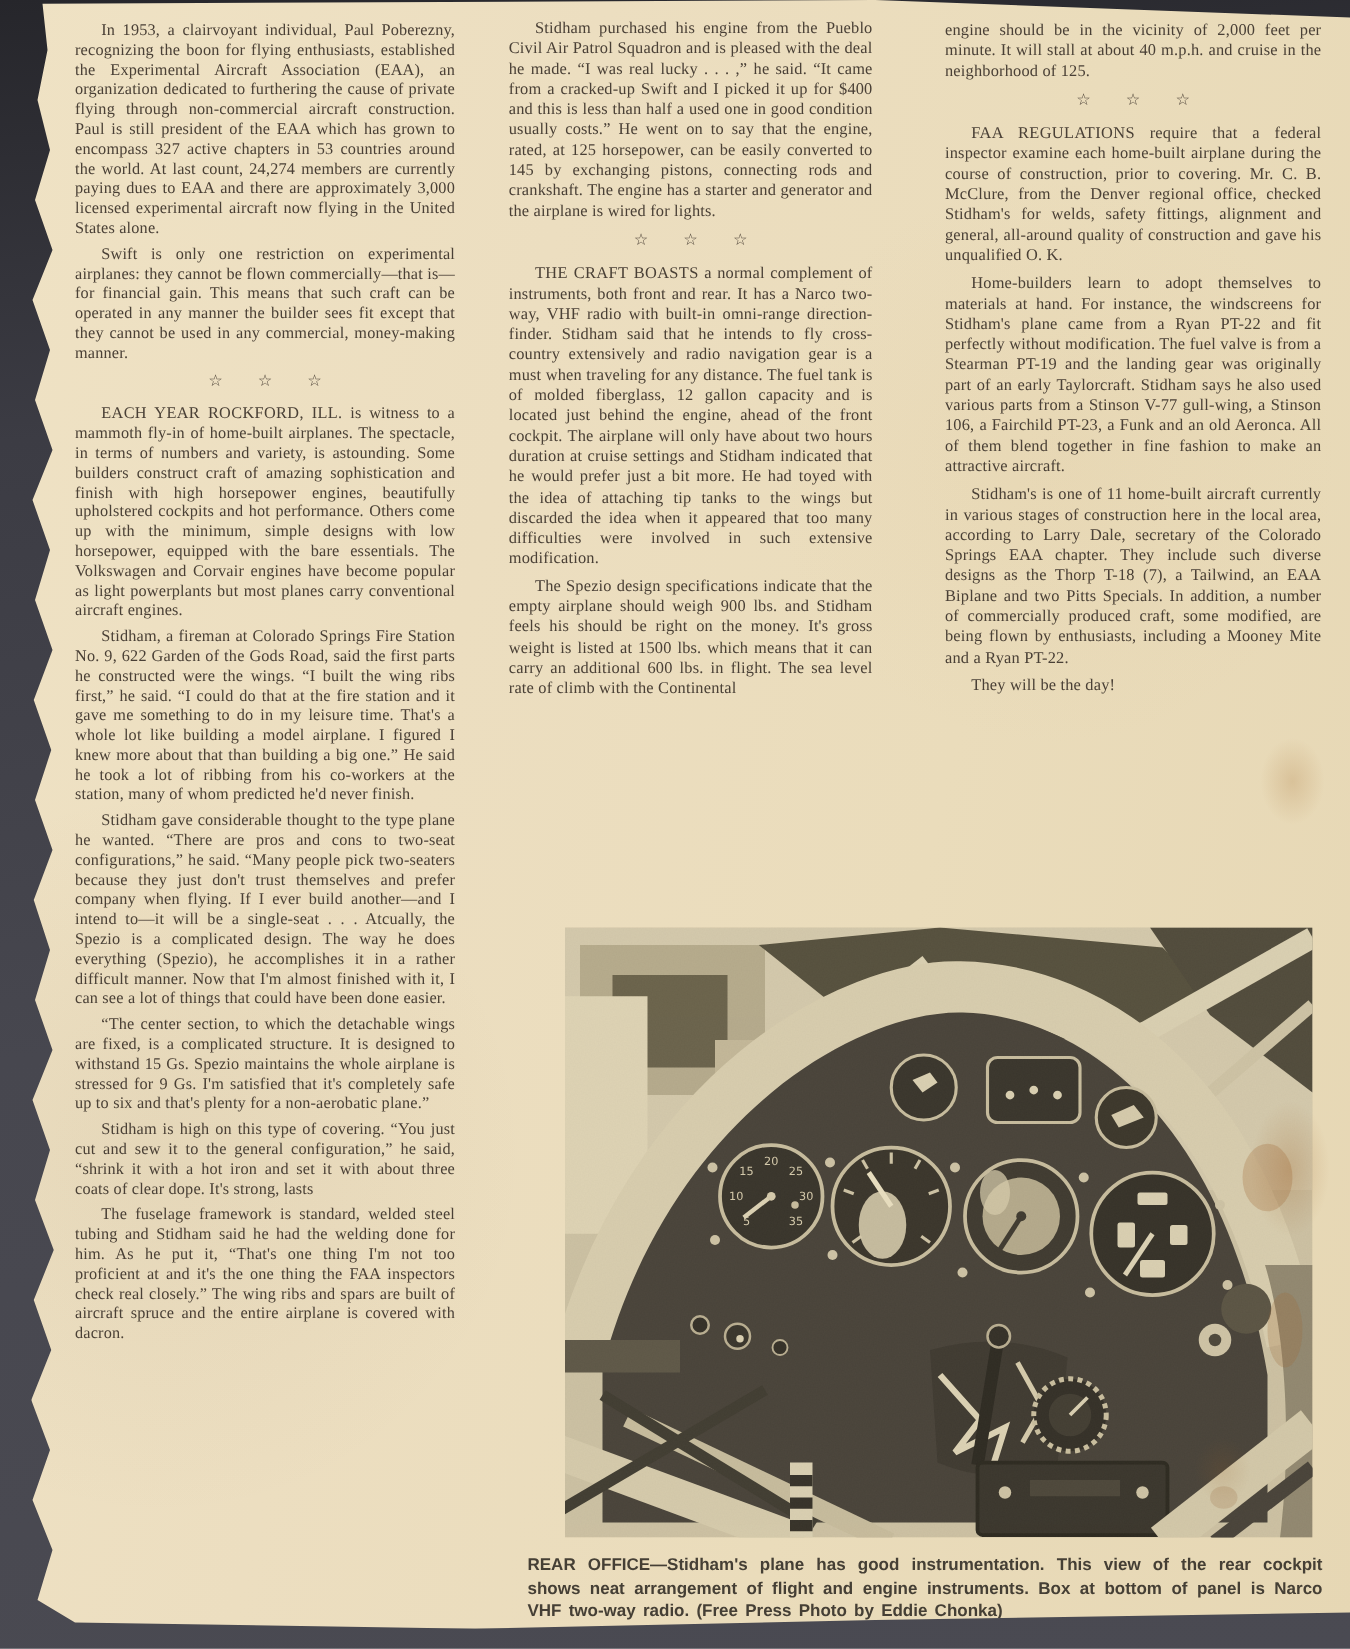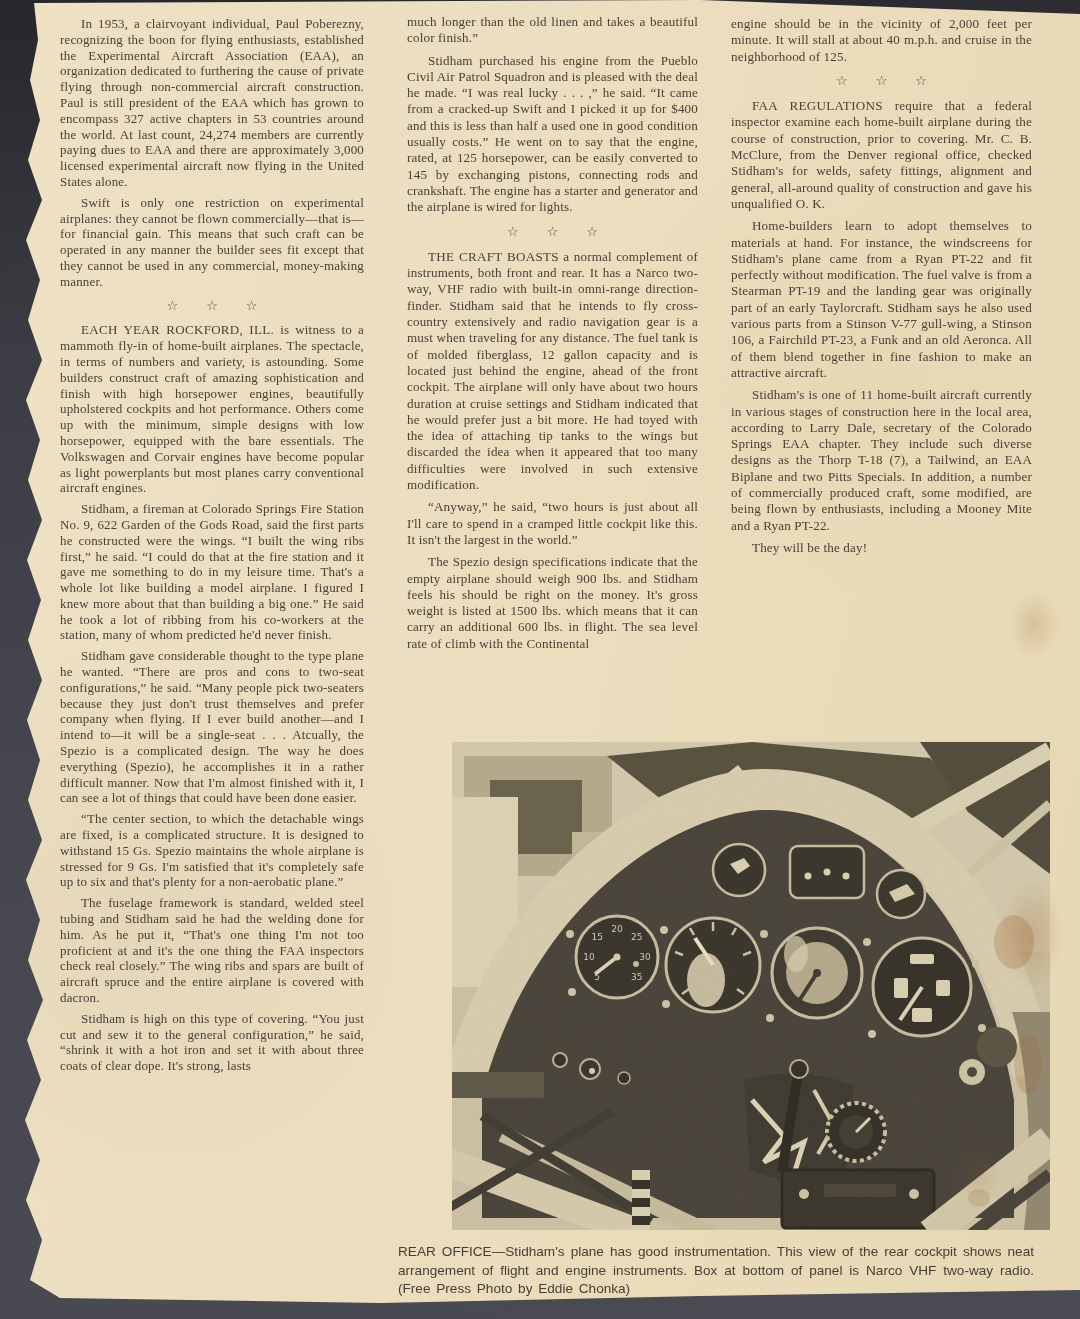--- a/index.html
+++ b/index.html
@@ -12,64 +12,62 @@
     position:absolute;left:0;top:0;width:1080px;height:1319px;
     background:
       radial-gradient(circle at 78% 28%, rgba(210,180,130,0.10), rgba(0,0,0,0) 18%),
       radial-gradient(circle at 12% 70%, rgba(120,100,70,0.07), rgba(0,0,0,0) 22%),
       linear-gradient(103deg,#efe2c4 0%,#ecdec0 35%,#eadcbb 65%,#e6d7b4 100%);
     clip-path:polygon(34px 3px,700px 0px,1080px 14px,1080px 1290px,700px 1296px,380px 1303px,60px 1298px,30px 1280px,42px 1240px,26px 1200px,40px 1160px,25px 1120px,41px 1080px,27px 1040px,43px 1000px,28px 960px,40px 920px,26px 880px,42px 840px,28px 800px,40px 760px,27px 720px,42px 680px,28px 640px,41px 600px,27px 560px,42px 520px,28px 480px,40px 440px,26px 400px,42px 360px,28px 320px,40px 280px,26px 240px,42px 200px,28px 160px,40px 120px,30px 80px,38px 40px);
   }
   .col{position:absolute;color:#4a4036;}
   #col1{left:60px;top:16px;width:304px;height:1288px;font-size:13px;line-height:15.8px;overflow:hidden;}
   #col2{left:407px;top:14px;width:291px;font-size:13.1px;line-height:16.3px;}
-  #col3{left:731px;top:16px;width:301px;font-size:13.1px;line-height:16.3px;}
+  #col3{left:756px;top:16px;width:301px;font-size:13.1px;line-height:16.3px;}
   .para{margin:0 0 6px 0;text-align:justify;text-indent:21px;letter-spacing:0.15px;}
   #col1 .para{margin-bottom:5px;}
   .para.noindent{text-indent:0;}
   .para strong{font-weight:normal;letter-spacing:0.3px;}
   .stars{
     text-align:center;margin:8px 0 9px 0;font-family:"DejaVu Sans",sans-serif;
     font-size:13px;color:#554a3e;letter-spacing:0;
   }
   .stars span{margin:0 14px;}
   #photo-frame{position:absolute;left:452px;top:742px;width:598px;height:488px;}
   #photo-frame svg{display:block;width:598px;height:488px;}
   #caption{
-    position:absolute;left:398px;top:1243px;width:636px;
-    font-family:"Liberation Sans",sans-serif;font-weight:normal;
+    position:absolute;left:422px;top:1243px;width:636px;
+    font-family:"Liberation Sans",sans-serif;font-weight:bold;
     font-size:13.6px;line-height:18.6px;color:#453f35;text-align:justify;word-spacing:2px;
   }
   .stain{position:absolute;border-radius:50%;pointer-events:none;}
   #stain1{left:1008px;top:590px;width:52px;height:70px;background:radial-gradient(ellipse,rgba(164,110,48,0.22),rgba(164,110,48,0) 70%);}
   #stain2{left:1000px;top:880px;width:64px;height:110px;background:radial-gradient(ellipse,rgba(158,100,42,0.26),rgba(158,100,42,0) 70%);}
   #stain3{left:955px;top:1150px;width:46px;height:52px;background:radial-gradient(ellipse,rgba(150,95,40,0.15),rgba(150,95,40,0) 70%);}
 </style>
 </head>
 <body>
 
 <div class="paper">
 
   <div class="col" id="col1">
       <p class="para">In 1953, a clairvoyant individual, Paul Poberezny, recognizing the boon for flying enthusiasts, established the Experimental Aircraft Association (EAA), an organization dedicated to furthering the cause of private flying through non-commercial aircraft construction. Paul is still president of the EAA which has grown to encompass 327 active chapters in 53 countries around the world. At last count, 24,274 members are currently paying dues to EAA and there are approximately 3,000 licensed experimental aircraft now flying in the United States alone.</p>
       <p class="para">Swift is only one restriction on experimental airplanes: they cannot be flown commercially—that is—for financial gain. This means that such craft can be operated in any manner the builder sees fit except that they cannot be used in any commercial, money-making manner.</p>
       <div class="stars"><span>☆</span><span>☆</span><span>☆</span></div>
       <p class="para"><strong>EACH YEAR ROCKFORD, ILL.</strong> is witness to a mammoth fly-in of home-built airplanes. The spectacle, in terms of numbers and variety, is astounding. Some builders construct craft of amazing sophistication and finish with high horsepower engines, beautifully upholstered cockpits and hot performance. Others come up with the minimum, simple designs with low horsepower, equipped with the bare essentials. The Volkswagen and Corvair engines have become popular as light powerplants but most planes carry conventional aircraft engines.</p>
       <p class="para">Stidham, a fireman at Colorado Springs Fire Station No. 9, 622 Garden of the Gods Road, said the first parts he constructed were the wings. “I built the wing ribs first,” he said. “I could do that at the fire station and it gave me something to do in my leisure time. That's a whole lot like building a model airplane. I figured I knew more about that than building a big one.” He said he took a lot of ribbing from his co-workers at the station, many of whom predicted he'd never finish.</p>
       <p class="para">Stidham gave considerable thought to the type plane he wanted. “There are pros and cons to two-seat configurations,” he said. “Many people pick two-seaters because they just don't trust themselves and prefer company when flying. If I ever build another—and I intend to—it will be a single-seat . . . Atcually, the Spezio is a complicated design. The way he does everything (Spezio), he accomplishes it in a rather difficult manner. Now that I'm almost finished with it, I can see a lot of things that could have been done easier.</p>
       <p class="para">“The center section, to which the detachable wings are fixed, is a complicated structure. It is designed to withstand 15 Gs. Spezio maintains the whole airplane is stressed for 9 Gs. I'm satisfied that it's completely safe up to six and that's plenty for a non-aerobatic plane.”</p>
+      <p class="para">Stidham is high on this type of covering. “You just cut and sew it to the general configuration,” he said, “shrink it with a hot iron and set it with about three coats of clear dope. It's strong, lasts</p>
       <p class="para">The fuselage framework is standard, welded steel tubing and Stidham said he had the welding done for him. As he put it, “That's one thing I'm not too proficient at and it's the one thing the FAA inspectors check real closely.” The wing ribs and spars are built of aircraft spruce and the entire airplane is covered with dacron.</p>
-      <p class="para">Stidham is high on this type of covering. “You just cut and sew it to the general configuration,” he said, “shrink it with a hot iron and set it with about three coats of clear dope. It's strong, lasts</p>
     </div>
   <div class="col" id="col2">
-      <p class="para noindent">much longer than the old linen and takes a beautiful color finish.”</p>
       <p class="para">Stidham purchased his engine from the Pueblo Civil Air Patrol Squadron and is pleased with the deal he made. “I was real lucky . . . ,” he said. “It came from a cracked-up Swift and I picked it up for $400 and this is less than half a used one in good condition usually costs.” He went on to say that the engine, rated, at 125 horsepower, can be easily converted to 145 by exchanging pistons, connecting rods and crankshaft. The engine has a starter and generator and the airplane is wired for lights.</p>
       <div class="stars"><span>☆</span><span>☆</span><span>☆</span></div>
       <p class="para"><strong>THE CRAFT BOASTS</strong> a normal complement of instruments, both front and rear. It has a Narco two-way, VHF radio with built-in omni-range direction-finder. Stidham said that he intends to fly cross-country extensively and radio navigation gear is a must when traveling for any distance. The fuel tank is of molded fiberglass, 12 gallon capacity and is located just behind the engine, ahead of the front cockpit. The airplane will only have about two hours duration at cruise settings and Stidham indicated that he would prefer just a bit more. He had toyed with the idea of attaching tip tanks to the wings but discarded the idea when it appeared that too many difficulties were involved in such extensive modification.</p>
-      <p class="para">“Anyway,” he said, “two hours is just about all I'll care to spend in a cramped little cockpit like this. It isn't the largest in the world.”</p>
       <p class="para">The Spezio design specifications indicate that the empty airplane should weigh 900 lbs. and Stidham feels his should be right on the money. It's gross weight is listed at 1500 lbs. which means that it can carry an additional 600 lbs. in flight. The sea level rate of climb with the Continental</p>
     </div>
   <div class="col" id="col3">
       <p class="para noindent">engine should be in the vicinity of 2,000 feet per minute. It will stall at about 40 m.p.h. and cruise in the neighborhood of 125.</p>
       <div class="stars"><span>☆</span><span>☆</span><span>☆</span></div>
       <p class="para"><strong>FAA REGULATIONS</strong> require that a federal inspector examine each home-built airplane during the course of construction, prior to covering. Mr. C. B. McClure, from the Denver regional office, checked Stidham's for welds, safety fittings, alignment and general, all-around quality of construction and gave his unqualified O. K.</p>
       <p class="para">Home-builders learn to adopt themselves to materials at hand. For instance, the windscreens for Stidham's plane came from a Ryan PT-22 and fit perfectly without modification. The fuel valve is from a Stearman PT-19 and the landing gear was originally part of an early Taylorcraft. Stidham says he also used various parts from a Stinson V-77 gull-wing, a Stinson 106, a Fairchild PT-23, a Funk and an old Aeronca. All of them blend together in fine fashion to make an attractive aircraft.</p>
       <p class="para">Stidham's is one of 11 home-built aircraft currently in various stages of construction here in the local area, according to Larry Dale, secretary of the Colorado Springs EAA chapter. They include such diverse designs as the Thorp T-18 (7), a Tailwind, an EAA Biplane and two Pitts Specials. In addition, a number of commercially produced craft, some modified, are being flown by enthusiasts, including a Mooney Mite and a Ryan PT-22.</p>
       <p class="para">They will be the day!</p>
     </div>

